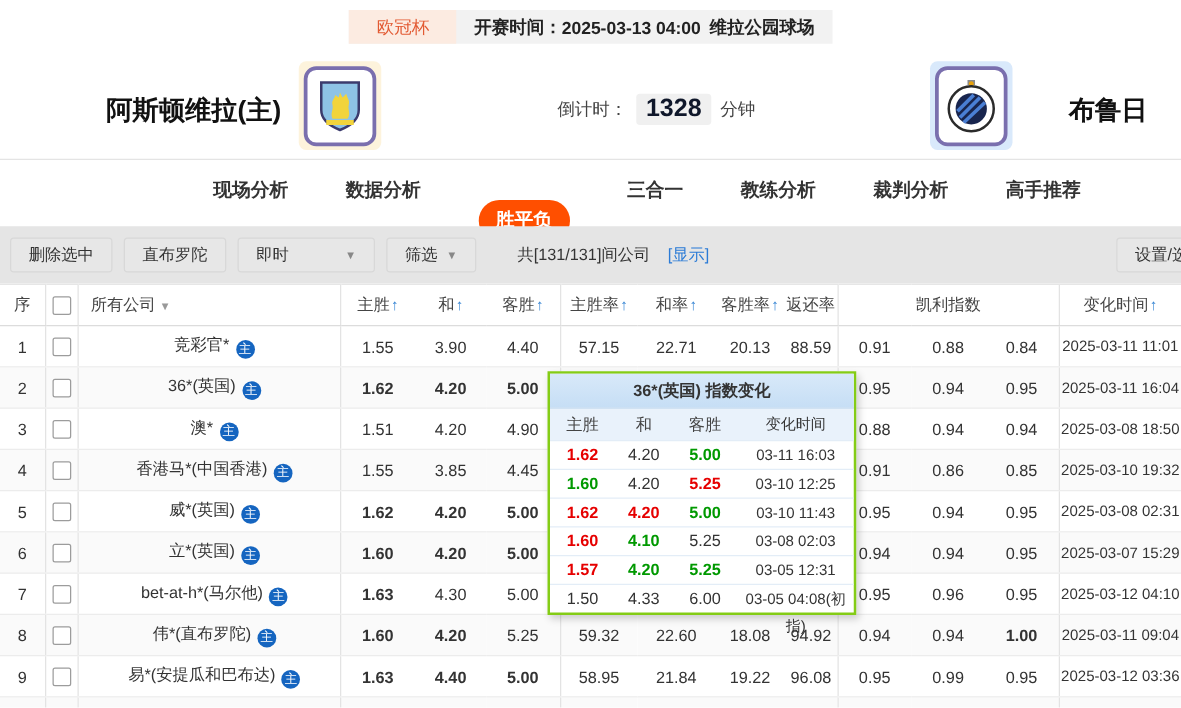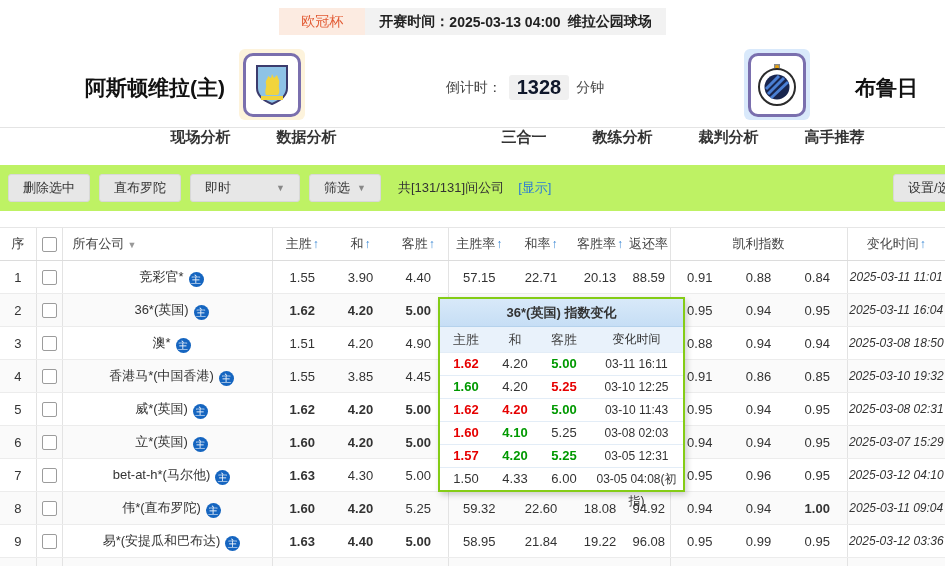--- a/index.html
+++ b/index.html
@@ -17,39 +17,39 @@
   .home-name{left:85px;top:74px;}
   .away-name{left:855px;top:74px;}
   .logo-box{position:absolute;top:49px;width:66px;height:71px;border-radius:6px;display:flex;align-items:center;justify-content:center;}
   .home-logo-box{left:239px;background:#fdf3dc;}
   .away-logo-box{left:744px;background:#d9e9fb;}
   .logo-frame{width:52px;height:58px;background:#fff;border:3px solid #7a6fae;border-radius:10px;display:flex;align-items:center;justify-content:center;}
   .countdown{position:absolute;top:75px;left:305px;width:440px;display:flex;justify-content:center;align-items:center;gap:7px;font-size:14px;color:#444;}
   .countdown-value{font-size:20px;font-weight:bold;color:#0f172a;background:#f0f0f0;border-radius:3px;padding:1px 8px;}
   .divider{position:absolute;top:127px;left:0;width:100%;height:1px;background:#e4e4e4;}
   
-  .nav{position:absolute;top:128px;left:0;width:100%;height:49px;background:#fff;display:flex;align-items:flex-start;justify-content:center;gap:46px;padding-left:90px;box-sizing:border-box;}
+  .nav{position:absolute;top:128px;left:0;width:100%;height:49px;background:#fff;display:flex;align-items:center;justify-content:center;gap:46px;padding-left:90px;box-sizing:border-box;}
   .tab{font-size:15px;font-weight:bold;color:#333;cursor:pointer;white-space:nowrap;}
   .tab.active{background:#ff4f00;color:#fff;padding:7px 14px;border-radius:17px;margin-top:48px;}
   
-  .toolbar{position:absolute;top:165px;left:0;width:100%;height:46px;background:#bef264;display:flex;align-items:center;gap:9px;padding-left:8px;box-sizing:border-box;font-size:13px;}
+  .toolbar{position:absolute;top:181px;left:0;width:100%;height:46px;background:#e5e5e5;display:flex;align-items:center;gap:9px;padding-left:8px;box-sizing:border-box;font-size:13px;}
   .tbtn{background:#e7e7e7;border:1px solid #d8d8d8;border-radius:3px;height:28px;display:flex;align-items:center;padding:0 14px;color:#333;cursor:pointer;white-space:nowrap;box-sizing:border-box;}
   .tbtn .caret{color:#888;font-size:9px;margin-left:7px;}
   .tbtn.instant{width:110px;justify-content:space-between;}
-  .summary{margin-left:8px;color:#333;}
+  .summary{margin-left:24px;color:#333;}
   .show-link{color:#2b7bd6;cursor:pointer;margin-left:5px;}
   .settings-btn{position:absolute;left:893px;top:9px;}
   
   table.odds{position:absolute;top:227px;left:0;width:945px;border-collapse:collapse;table-layout:fixed;font-size:13px;background:#fff;}
   table.odds th{height:30px;font-weight:normal;color:#444;background:#fff;border-top:1px solid #e6e6e6;border-bottom:1px solid #dcdcdc;white-space:nowrap;overflow:hidden;}
   table.odds td{height:30px;border-bottom:1px solid #ececec;text-align:center;white-space:nowrap;overflow:hidden;color:#333;}
   table.odds tr:nth-child(even) td{background:#fafafa;}
   table.odds .col-div{border-left:1px solid #e3e3e3;}
   td.company,th.company{text-align:left;padding-left:10px;}
-  td.time{font-size:12px;color:#333;font-style:italic;}
+  td.time{font-size:12px;color:#333;}
   .sort-arrow{color:#3a87d4;font-weight:bold;font-size:12px;margin-left:1px;}
   .drop-arrow{color:#999;font-size:9px;margin-left:3px;}
   .cb{display:inline-block;width:13px;height:13px;border:1px solid #9c9c9c;border-radius:2px;background:#fff;vertical-align:middle;cursor:pointer;}
   .badge{display:inline-block;width:15px;height:15px;margin-left:5px;background:#1565c0;color:#fff;border-radius:50%;font-size:10px;line-height:15px;text-align:center;vertical-align:-2px;}
   .c-r{color:#e60000;font-weight:bold;}
   .c-g{color:#009900;font-weight:bold;}
   .c-k{color:#333;font-weight:normal;}
   
   .popup{position:absolute;left:438px;top:297px;width:243px;background:#fff;border:2px solid #84cc16;box-shadow:2px 3px 6px rgba(0,0,0,.18);z-index:10;font-size:13px;}
   .popup-title{height:27px;line-height:27px;text-align:center;font-weight:bold;color:#333;background:linear-gradient(#d8e9f9,#c6def5);border-bottom:1px solid #b5d2ec;}
@@ -339,21 +339,21 @@
     <span class="pc1">主胜</span>
     <span class="pc2">和</span>
     <span class="pc3">客胜</span>
     <span class="pc4">变化时间</span>
   </div>
   <div>
       <div class="popup-row">
         <span class="pc1 c-r">1.62</span>
         <span class="pc2 c-k">4.20</span>
         <span class="pc3 c-g">5.00</span>
-        <span class="pc4">03-11 16:11</span>
+        <span class="pc4">03-11 16:03</span>
       </div>
       <div class="popup-row">
         <span class="pc1 c-g">1.60</span>
         <span class="pc2 c-k">4.20</span>
         <span class="pc3 c-r">5.25</span>
         <span class="pc4">03-10 12:25</span>
       </div>
       <div class="popup-row">
         <span class="pc1 c-r">1.62</span>
         <span class="pc2 c-r">4.20</span>

